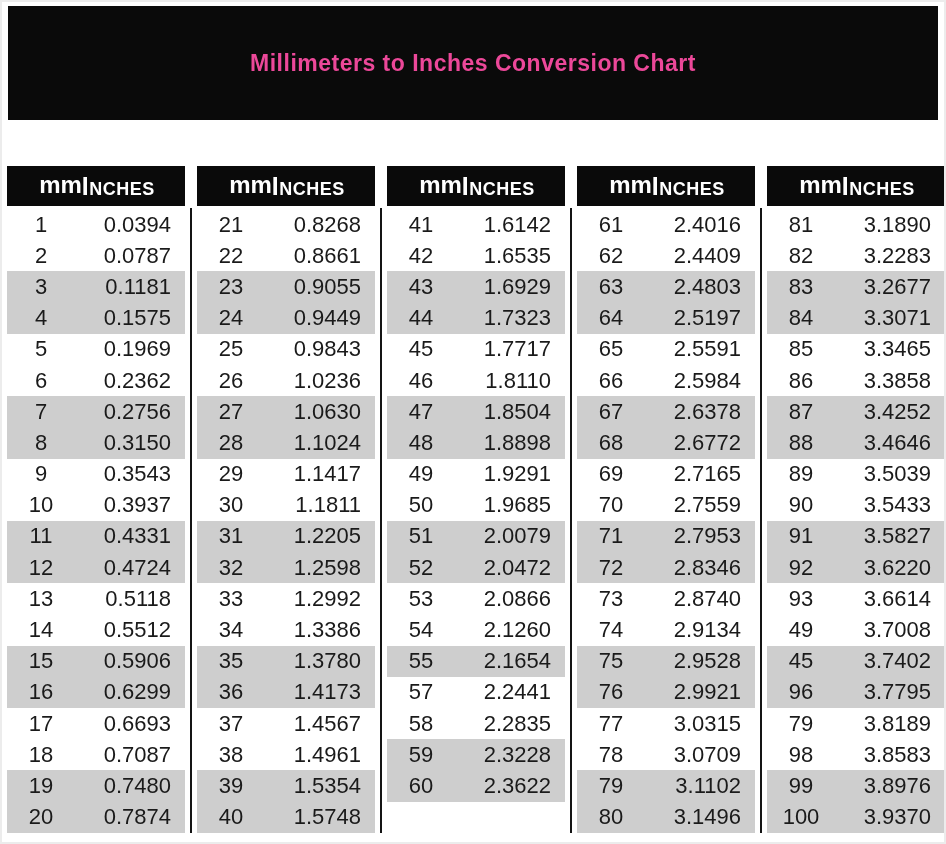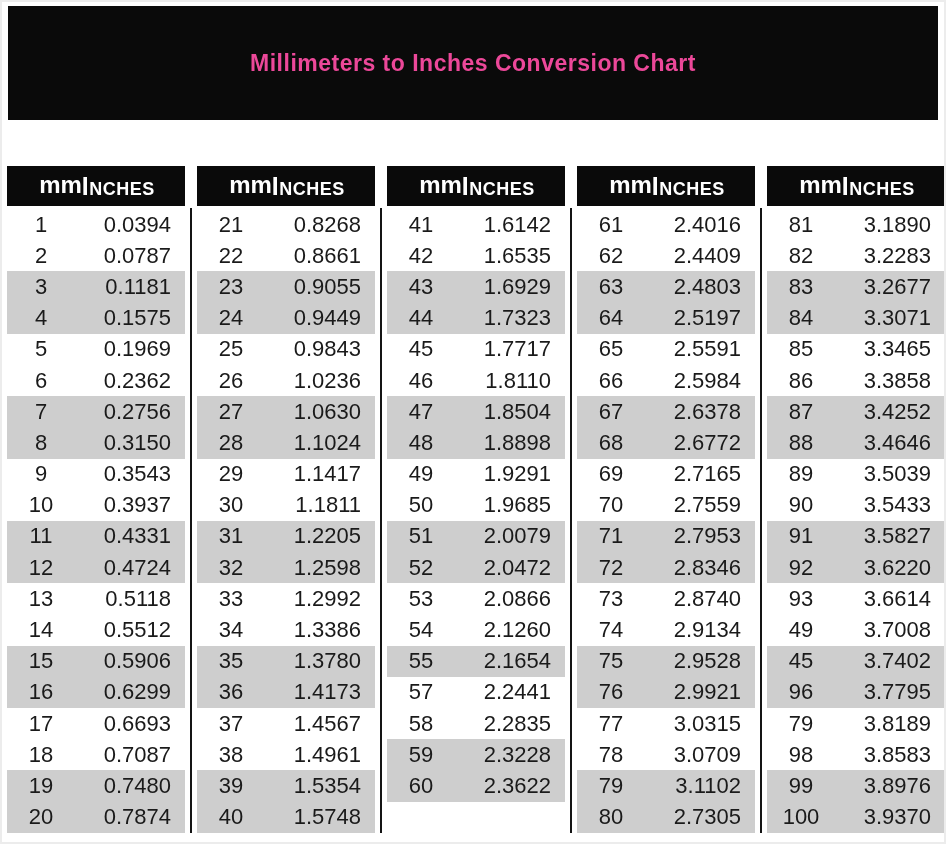--- a/index.html
+++ b/index.html
@@ -519,21 +519,21 @@
     <span class="cell-in">3.0709</span>
   </div>
 
   <div class="row shaded">
     <span class="cell-mm">79</span>
     <span class="cell-in">3.1102</span>
   </div>
 
   <div class="row shaded">
     <span class="cell-mm">80</span>
-    <span class="cell-in">2.7305</span>
+    <span class="cell-in">3.1496</span>
   </div>
 </div>
   </div>
 <div class="divider"></div>
   <div class="group">
     <div class="group-header">
       <span class="hdr-mm">mm</span>
       <span class="hdr-inches">Inches</span>
     </div>
     <div class="group-body">

